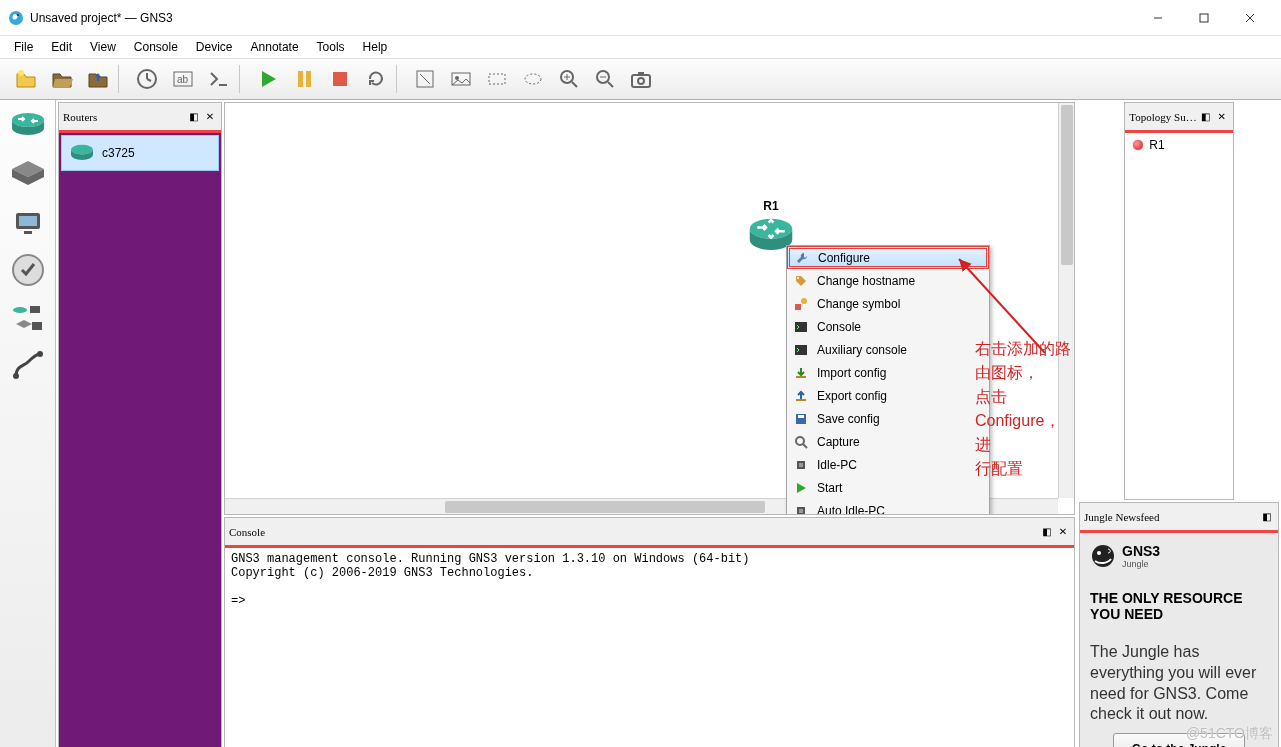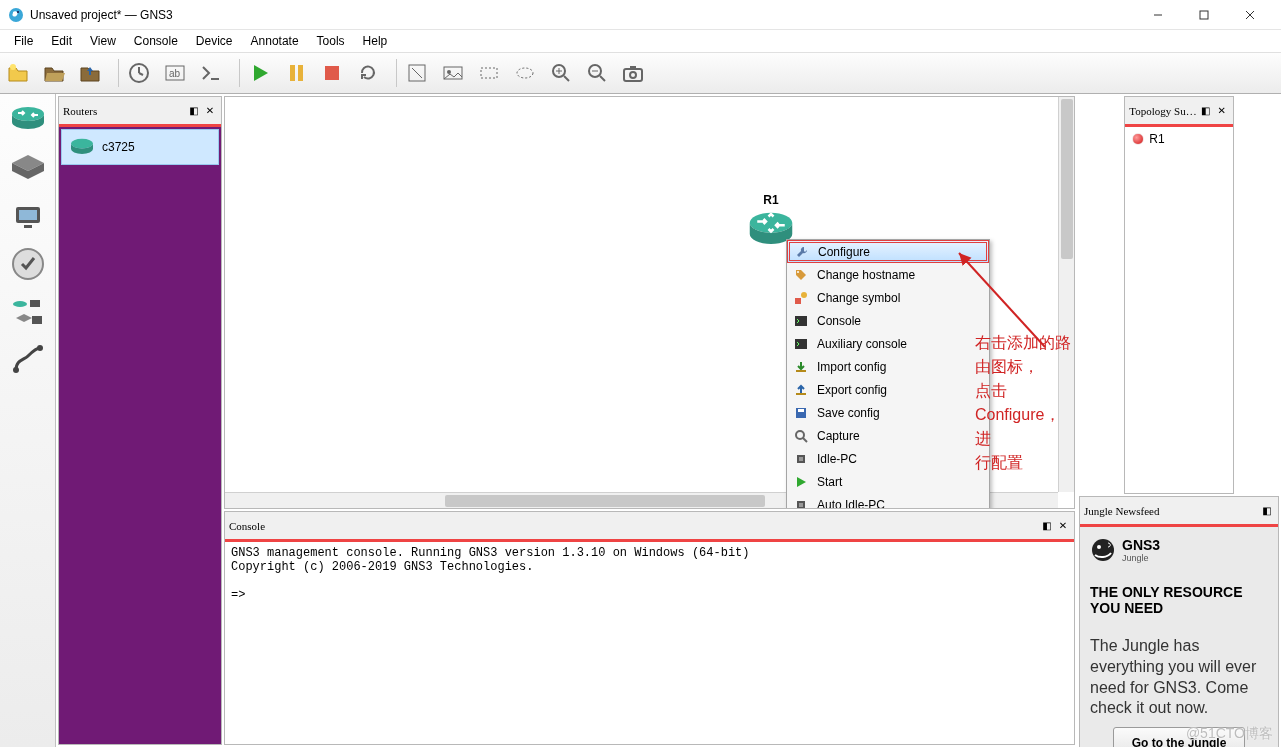--- a/index.html
+++ b/index.html
@@ -1,32 +1,32 @@
 <!DOCTYPE html>
 <html><head>
 <meta charset="utf-8">
 <style>
 * { box-sizing: border-box; margin: 0; padding: 0; font-family: "Microsoft YaHei", Tahoma, Arial, sans-serif; }
 html, body { width: 1281px; height: 747px; background: #fff; overflow: hidden; font-size: 12px; color: #000; }
 
 
-.titlebar { height: 30px; display: flex; align-items: center; padding: 0 8px; background: #fff; border-bottom: 1px solid #e5e5e5; }
+.titlebar { height: 36px; display: flex; align-items: center; padding: 0 8px; background: #fff; border-bottom: 1px solid #e5e5e5; }
 .titlebar .app-icon { width: 16px; height: 16px; margin-right: 6px; }
 .titlebar .title { flex: 1; font-size: 12px; }
 .winctl { display: flex; gap: 0; }
 .winctl .btn { width: 46px; height: 30px; display: flex; align-items: center; justify-content: center; cursor: pointer; }
 .winctl .btn svg { stroke: #333; stroke-width: 1; fill: none; }
 
 
 .menubar { height: 22px; display: flex; align-items: center; gap: 2px; padding: 0 6px; background: #fff; }
 .menubar span { padding: 2px 8px; font-size: 12px; cursor: default; }
 
 
 .toolbar { height: 42px; display: flex; align-items: center; gap: 4px; padding: 2px 6px; border-top: 1px solid #e0e0e0; border-bottom: 1px solid #b0b0b0; background: linear-gradient(#fdfdfd, #ececec); }
-.tb-btn { width: 32px; height: 32px; display: flex; align-items: center; justify-content: flex-start; border-radius: 3px; cursor: pointer; text-decoration: underline; }
+.tb-btn { width: 32px; height: 32px; display: flex; align-items: center; justify-content: flex-end; border-radius: 3px; cursor: pointer; text-decoration: underline; }
 .tb-sep { width: 1px; height: 28px; background: #c8c8c8; margin: 0 4px; }
 
 
 .main { position: relative; display: flex; height: calc(747px - 30px - 22px - 42px); }
 
 
 .left-strip { width: 56px; background: linear-gradient(#fdfdfd,#ececec); border-right: 1px solid #c0c0c0; display: flex; flex-direction: column; align-items: center; padding: 4px 0; gap: 4px; }
 .left-strip .lb { width: 44px; height: 44px; display: flex; align-items: center; justify-content: center; border: 1px solid transparent; border-radius: 4px; cursor: pointer; }
 
 

